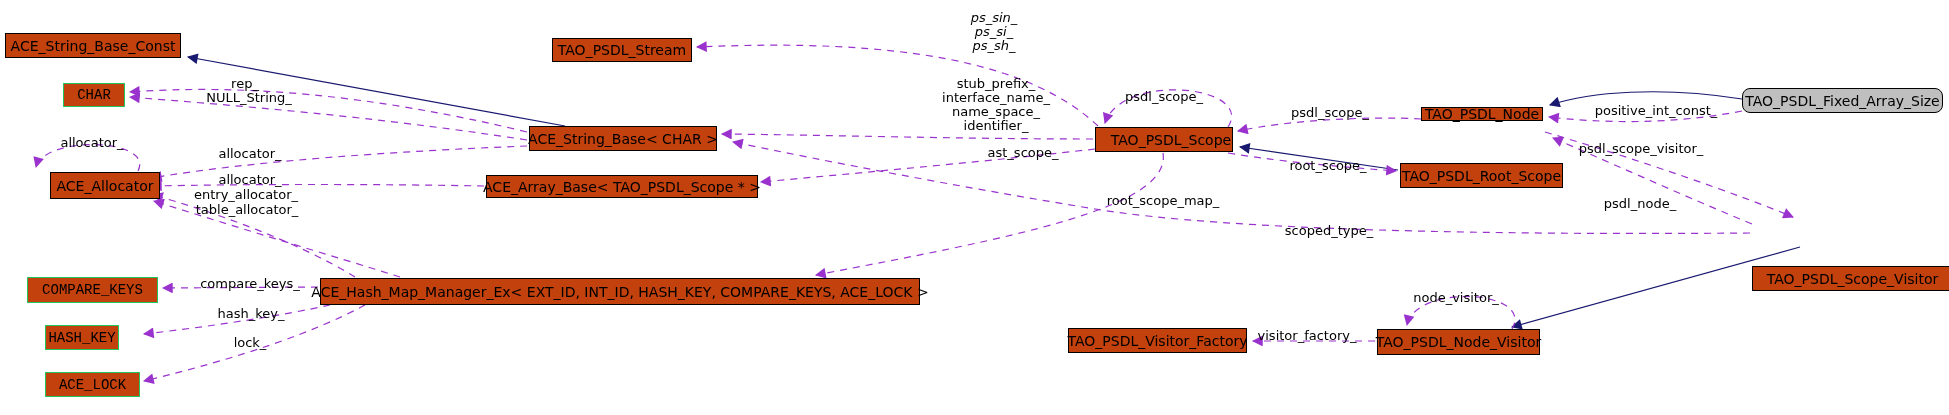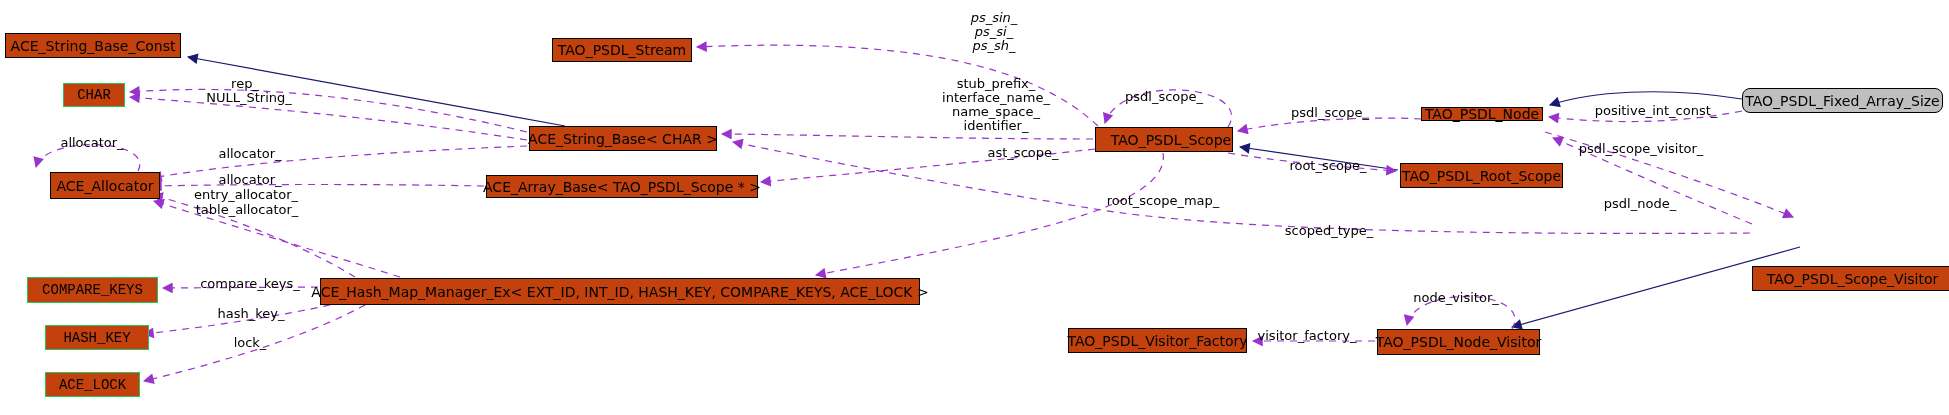--- a/index.html
+++ b/index.html
@@ -55,21 +55,21 @@
         <path d="M1742,111 C1670,125 1600,123 1549,117" fill="none" stroke="#9a32cd" stroke-width="1.2" stroke-dasharray="7,6" marker-end="url(#arrow-usage)"></path>
         <path d="M1375,341 L1253,341" fill="none" stroke="#9a32cd" stroke-width="1.2" stroke-dasharray="7,6" marker-end="url(#arrow-usage)"></path>
         <path d="M1512,329 C1535,290 1416,283 1407,325" fill="none" stroke="#9a32cd" stroke-width="1.2" stroke-dasharray="7,6" marker-end="url(#arrow-usage)"></path>
       </g>
   </svg>
   <div id="nodes">
       <div class="node" style="left: 5px; top: 33px; width: 176px; height: 25px;">ACE_String_Base_Const</div>
       <div class="node template" style="left: 63px; top: 83px; width: 62px; height: 24px;">CHAR</div>
       <div class="node" style="left: 38px; top: 172px; width: 110px; height: 27px; margin-left: 12px;">ACE_Allocator</div>
       <div class="node template" style="left: 27px; top: 277px; width: 131px; height: 26px;">COMPARE_KEYS</div>
-      <div class="node template" style="left: 45px; top: 325px; width: 104px; height: 25px;">HASH_KEY</div>
+      <div class="node template" style="left: 45px; top: 325px; width: 74px; height: 25px;">HASH_KEY</div>
       <div class="node template" style="left: 45px; top: 372px; width: 95px; height: 25px;">ACE_LOCK</div>
       <div class="node" style="left: 552px; top: 38px; width: 140px; height: 24px;">TAO_PSDL_Stream</div>
       <div class="node" style="left: 529px; top: 126px; width: 188px; height: 25px;">ACE_String_Base&lt; CHAR &gt;</div>
       <div class="node" style="left: 486px; top: 175px; width: 272px; height: 23px;">ACE_Array_Base&lt; TAO_PSDL_Scope * &gt;</div>
       <div class="node" style="left: 320px; top: 278px; width: 600px; height: 27px;">ACE_Hash_Map_Manager_Ex&lt; EXT_ID, INT_ID, HASH_KEY, COMPARE_KEYS, ACE_LOCK &gt;</div>
       <div class="node" style="left: 1095px; top: 127px; width: 138px; height: 25px; padding-left: 20px;">TAO_PSDL_Scope</div>
       <div class="node" style="left: 1421px; top: 107px; width: 122px; height: 14px;">TAO_PSDL_Node</div>
       <div class="node" style="left: 1400px; top: 163px; width: 163px; height: 25px;">TAO_PSDL_Root_Scope</div>
       <div class="node highlight" style="left: 1742px; top: 88px; width: 201px; height: 25px; border-radius: 8px;">TAO_PSDL_Fixed_Array_Size</div>
       <div class="node" style="left: 1752px; top: 220px; width: 201px; height: 25px; margin-top: 46px;">TAO_PSDL_Scope_Visitor</div>

